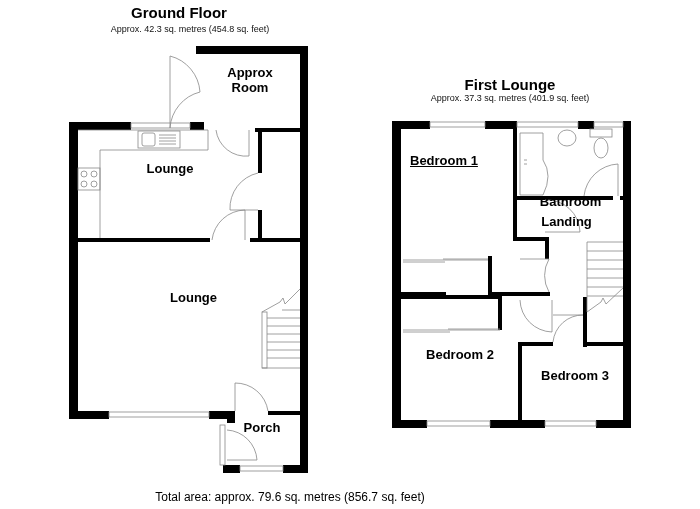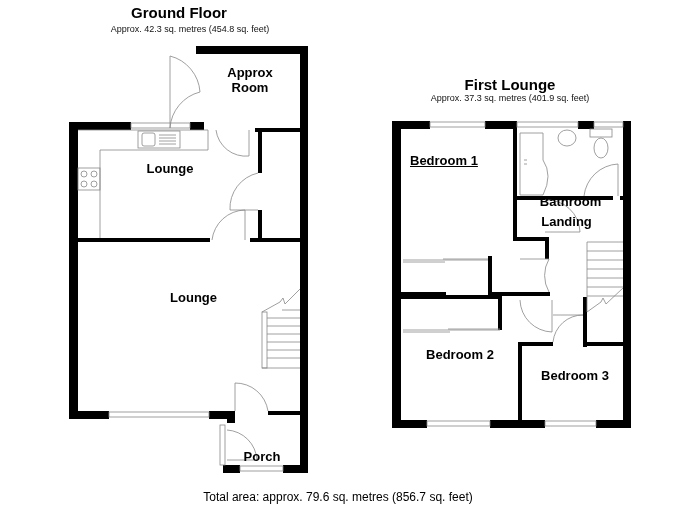--- a/index.html
+++ b/index.html
@@ -1,20 +1,20 @@
 <!DOCTYPE html>
 <html><head>
 <meta charset="utf-8">
 <style>
   html, body { margin:0; padding:0; background:#ffffff; }
   body { width:700px; height:509px; position:relative; overflow:hidden; font-family:"Liberation Sans", sans-serif; color:#000; }
   .title { position:absolute; text-align:center; font-weight:bold; font-size:15px; }
   .subtitle { position:absolute; text-align:center; font-size:9px; color:#111; }
   .room-label { position:absolute; font-weight:bold; font-size:13px; text-align:center; line-height:15px; }
-  .total { position:absolute; left:0; width:580px; top:490px; text-align:center; font-size:12px;margin-left:48px; }
+  .total { position:absolute; left:0; width:580px; top:490px; text-align:center; font-size:12px; }
   svg { position:absolute; left:0; top:0; }
 </style>
 </head>
 <body>
 
 <div class="title" style="left:79px;width:200px;top:4px;text-align:center;">Ground Floor</div>
 <div class="subtitle" style="left:70px;width:240px;top:24px;">Approx. 42.3 sq. metres (454.8 sq. feet)</div>
 
 <div class="title" style="left:410px;width:200px;top:76px;">First Lounge</div>
 <div class="subtitle" style="left:390px;width:240px;top:93px;">Approx. 37.3 sq. metres (401.9 sq. feet)</div>
@@ -172,21 +172,21 @@
     <polyline points="587,312 601,302 603,298 606,304 623,288"></polyline>
   </g>
 </svg>
 
 <div class="room-label" style="left:220px;top:65px;width:60px;">
   <div>Approx</div>
   <div>Room</div>
 </div>
 <div class="room-label" style="left:130px;top:161px;width:80px;">Lounge</div>
 <div class="room-label" style="left:137px;top:290px;width:80px;text-align:right;">Lounge</div>
-<div class="room-label" style="left:237px;top:420px;width:50px;margin-top:29px;">Porch</div>
+<div class="room-label" style="left:237px;top:420px;width:50px;">Porch</div>
 
 <div class="room-label" style="left:410px;top:153px;width:100px;text-align:left;text-decoration:underline;">Bedroom 1</div>
 <div class="room-label" style="left:533px;top:146px;width:75px;margin-top:48px;">Bathroom</div>
 <div class="room-label" style="left:534px;top:214px;width:65px;">Landing</div>
 <div class="room-label" style="left:415px;top:347px;width:90px;">Bedroom 2</div>
 <div class="room-label" style="left:530px;top:368px;width:90px;">Bedroom 3</div>
 
 <div class="total">Total area: approx. 79.6 sq. metres (856.7 sq. feet)</div>
 
 </body></html>

